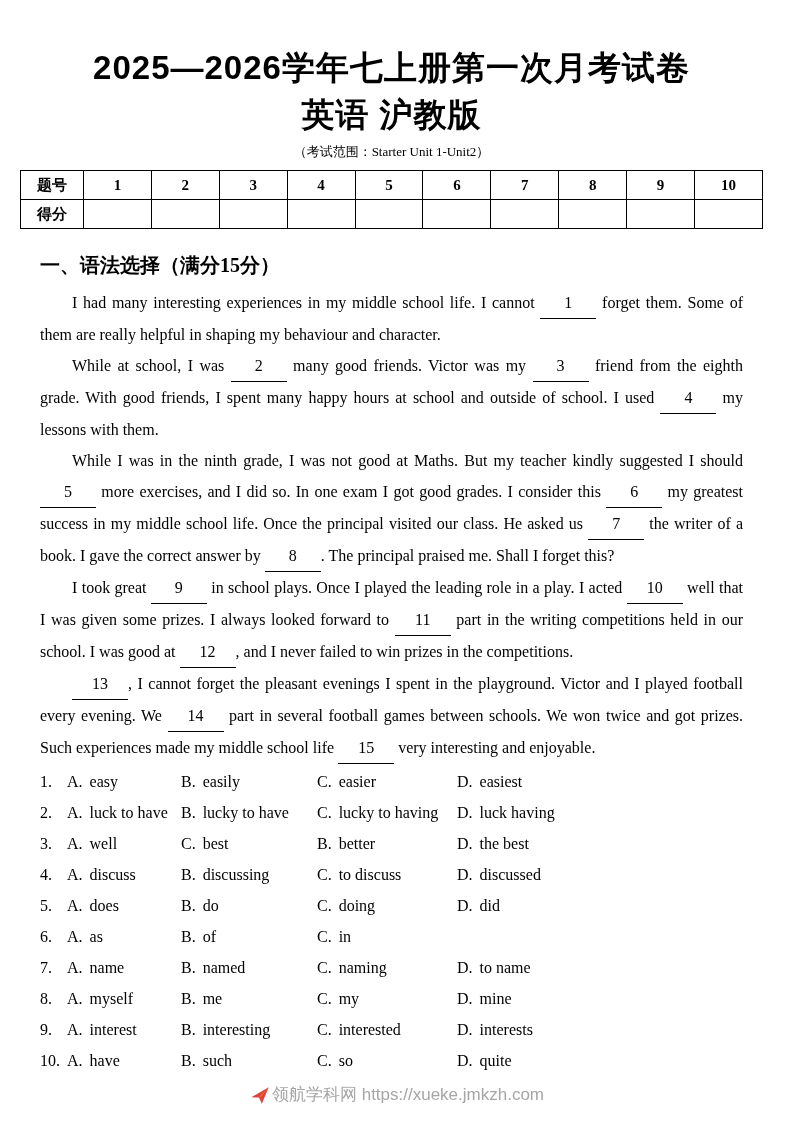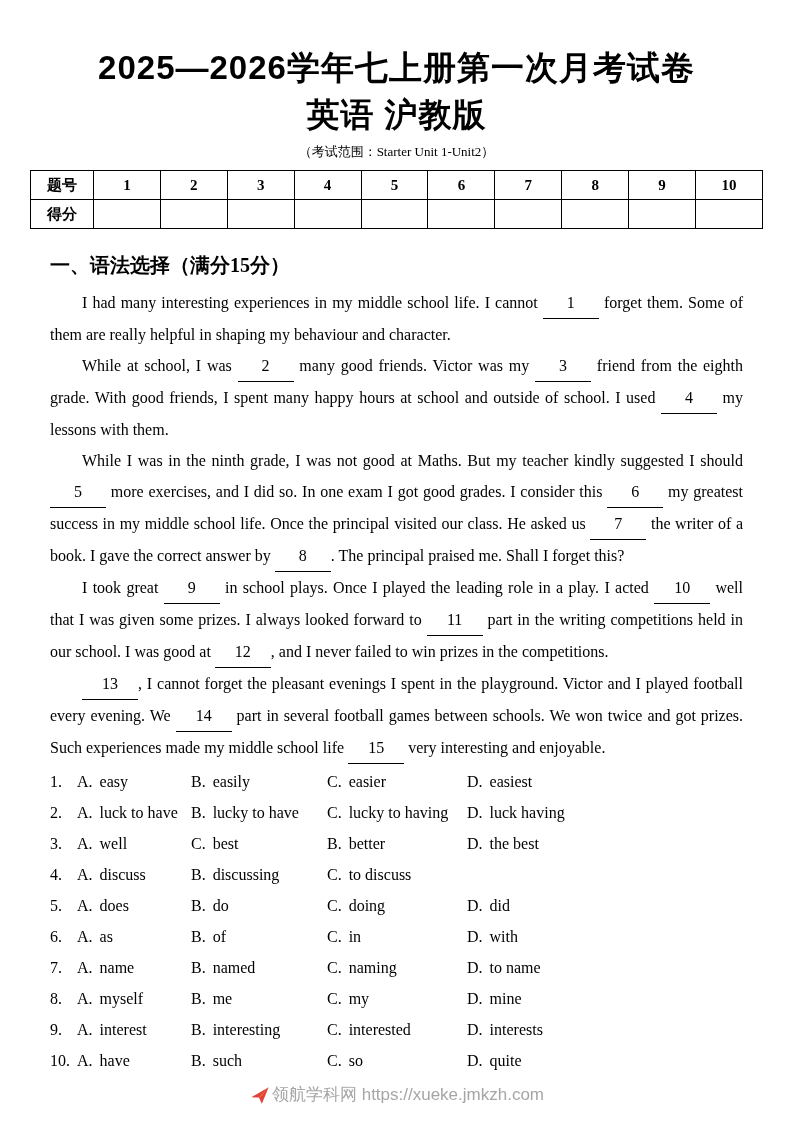--- a/index.html
+++ b/index.html
@@ -1,21 +1,21 @@
 <!DOCTYPE html>
 <html><head>
 <meta charset="utf-8">
 <style>
   html,body{margin:0;padding:0;}
   body{
     width:793px;height:1122px;background:#ffffff;color:#000;
     font-family:"Liberation Serif","DejaVu Serif",serif;
     position:relative;overflow:hidden;
   }
-  .page{padding:44px 30px 0 30px;box-sizing:border-box;}
+  .page{padding:44px 30px 0 20px;box-sizing:border-box;}
   .title{
     font-family:"Liberation Sans","DejaVu Sans",sans-serif;
     font-weight:bold;font-size:33px;line-height:47px;
     text-align:center;margin:0;letter-spacing:1px;
   }
   .scope{text-align:center;font-size:13px;margin:5px 0 9px 0;}
   table.score{width:100%;border-collapse:collapse;table-layout:fixed;}
   table.score td{
     border:1px solid #000;height:28px;text-align:center;
     font-size:15px;font-weight:bold;padding:0;
@@ -117,34 +117,34 @@
           <span class="opt-choice"><span class="opt-label">A.</span><span>well</span></span>
           <span class="opt-choice"><span class="opt-label">C.</span><span>best</span></span>
           <span class="opt-choice"><span class="opt-label">B.</span><span>better</span></span>
           <span class="opt-choice"><span class="opt-label">D.</span><span>the best</span></span>
         </div>
         <div class="opt-row">
           <span class="opt-num">4.</span>
           <span class="opt-choice"><span class="opt-label">A.</span><span>discuss</span></span>
           <span class="opt-choice"><span class="opt-label">B.</span><span>discussing</span></span>
           <span class="opt-choice"><span class="opt-label">C.</span><span>to discuss</span></span>
+          <span class="opt-choice"><span class="opt-label">D.</span><span>discussed</span></span>
         </div>
         <div class="opt-row">
           <span class="opt-num">5.</span>
           <span class="opt-choice"><span class="opt-label">A.</span><span>does</span></span>
           <span class="opt-choice"><span class="opt-label">B.</span><span>do</span></span>
           <span class="opt-choice"><span class="opt-label">C.</span><span>doing</span></span>
           <span class="opt-choice"><span class="opt-label">D.</span><span>did</span></span>
         </div>
         <div class="opt-row">
           <span class="opt-num">6.</span>
           <span class="opt-choice"><span class="opt-label">A.</span><span>as</span></span>
           <span class="opt-choice"><span class="opt-label">B.</span><span>of</span></span>
           <span class="opt-choice"><span class="opt-label">C.</span><span>in</span></span>
-          <span class="opt-choice"><span class="opt-label">D.</span><span>with</span></span>
         </div>
         <div class="opt-row">
           <span class="opt-num">7.</span>
           <span class="opt-choice"><span class="opt-label">A.</span><span>name</span></span>
           <span class="opt-choice"><span class="opt-label">B.</span><span>named</span></span>
           <span class="opt-choice"><span class="opt-label">C.</span><span>naming</span></span>
           <span class="opt-choice"><span class="opt-label">D.</span><span>to name</span></span>
         </div>
         <div class="opt-row">
           <span class="opt-num">8.</span>

